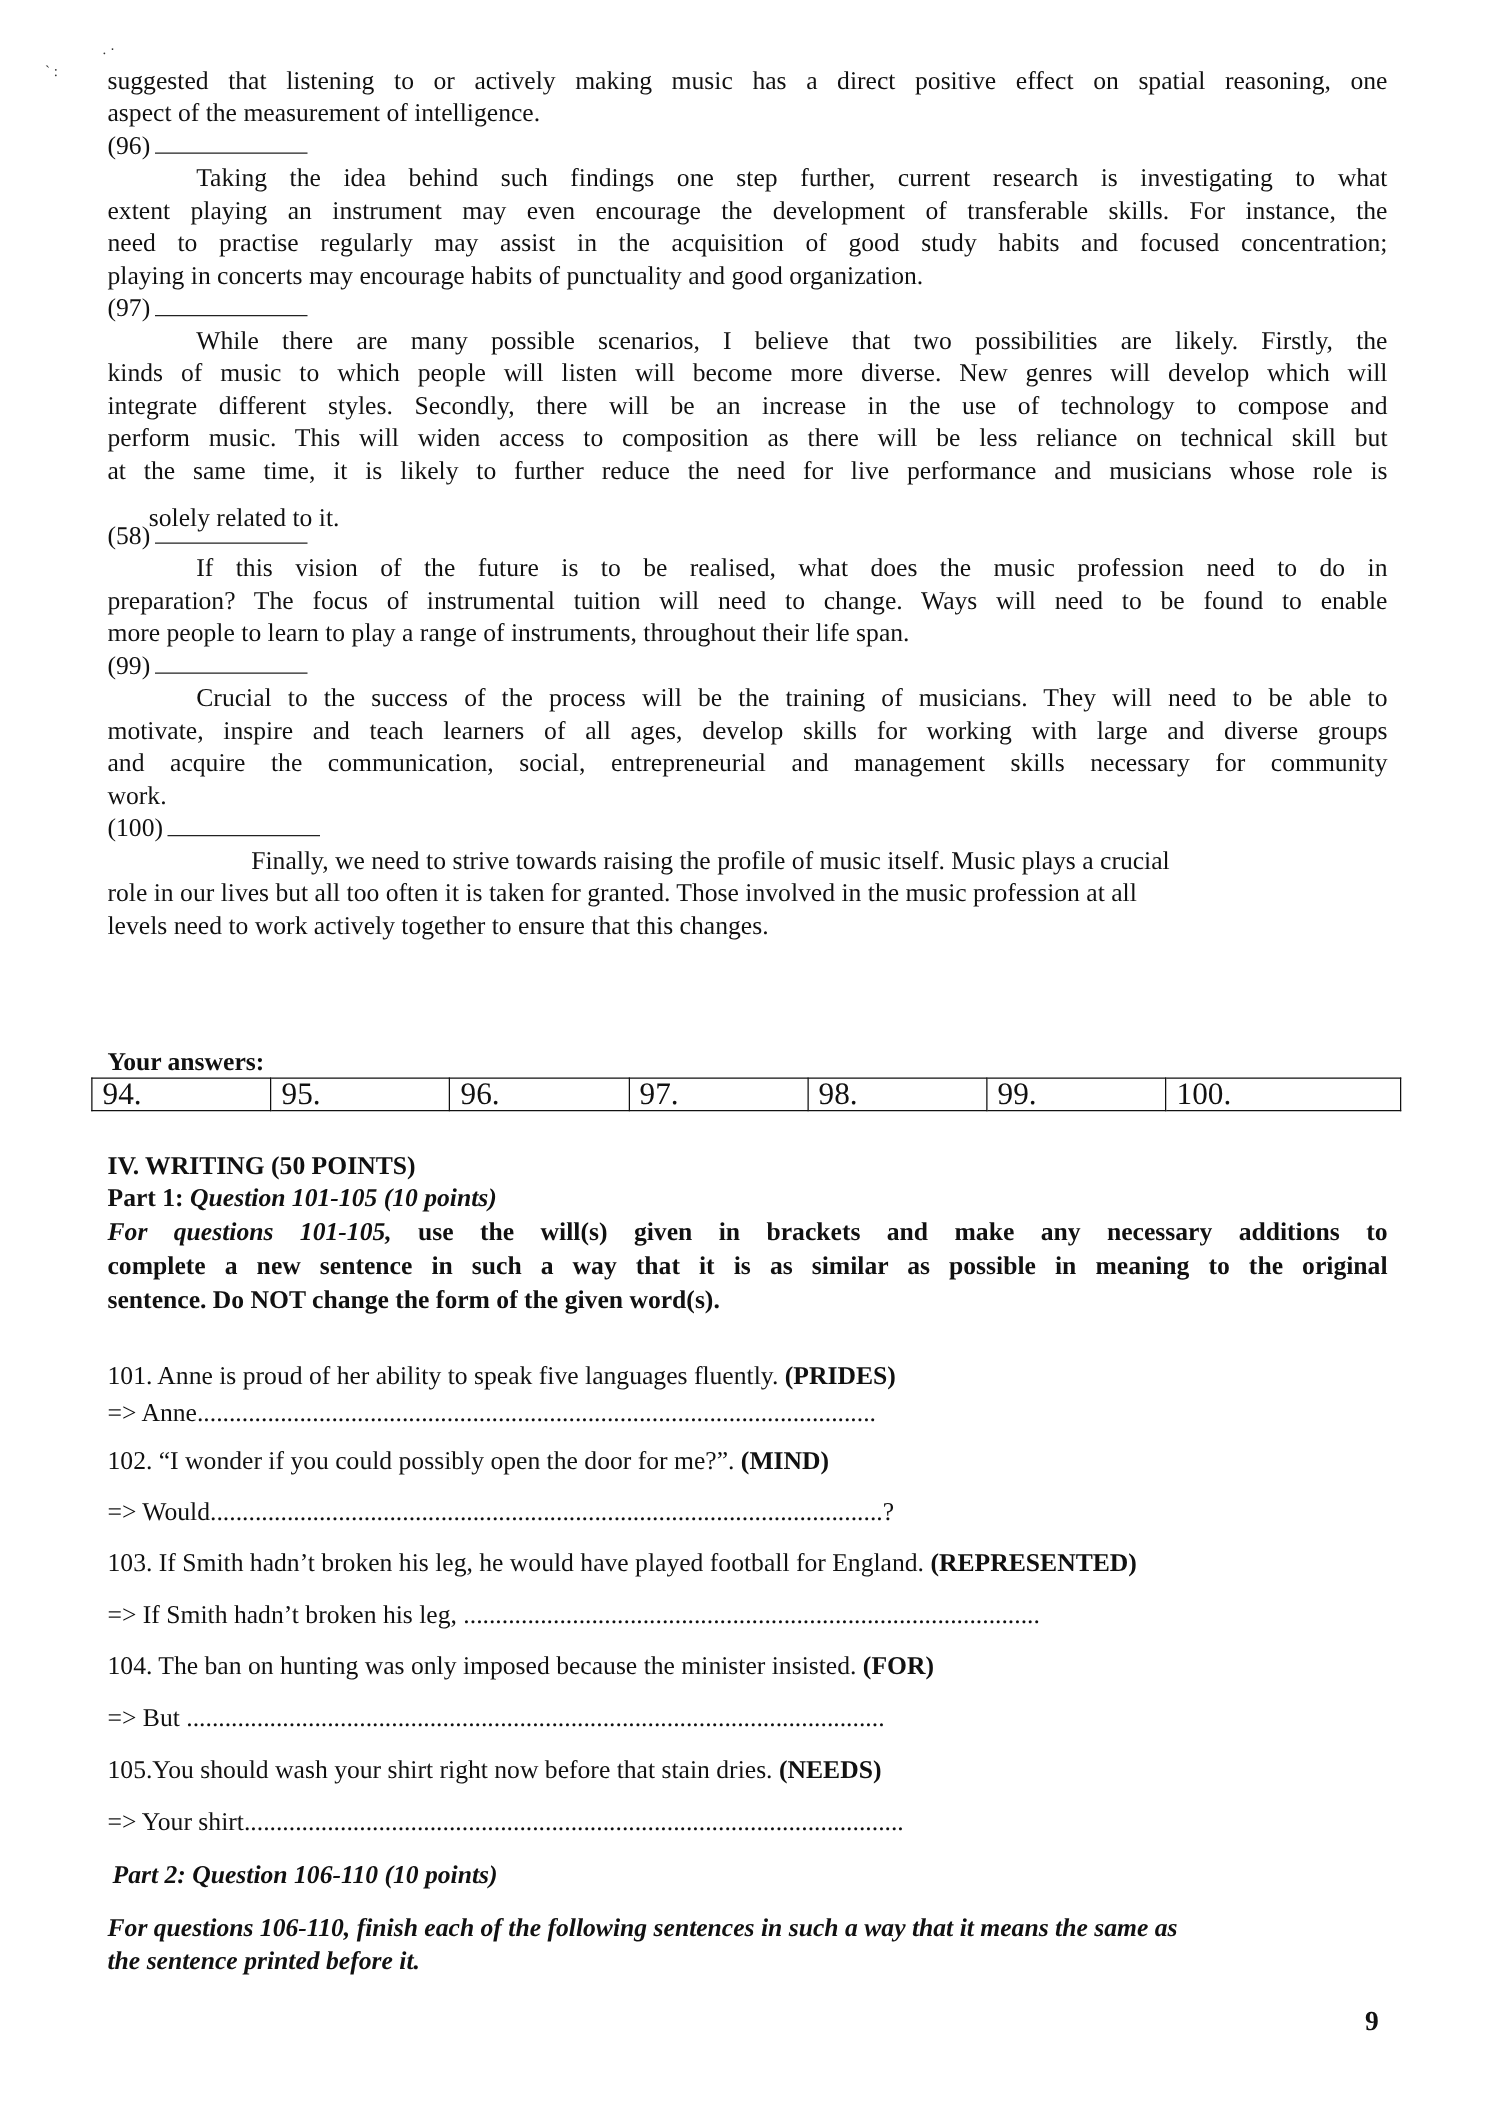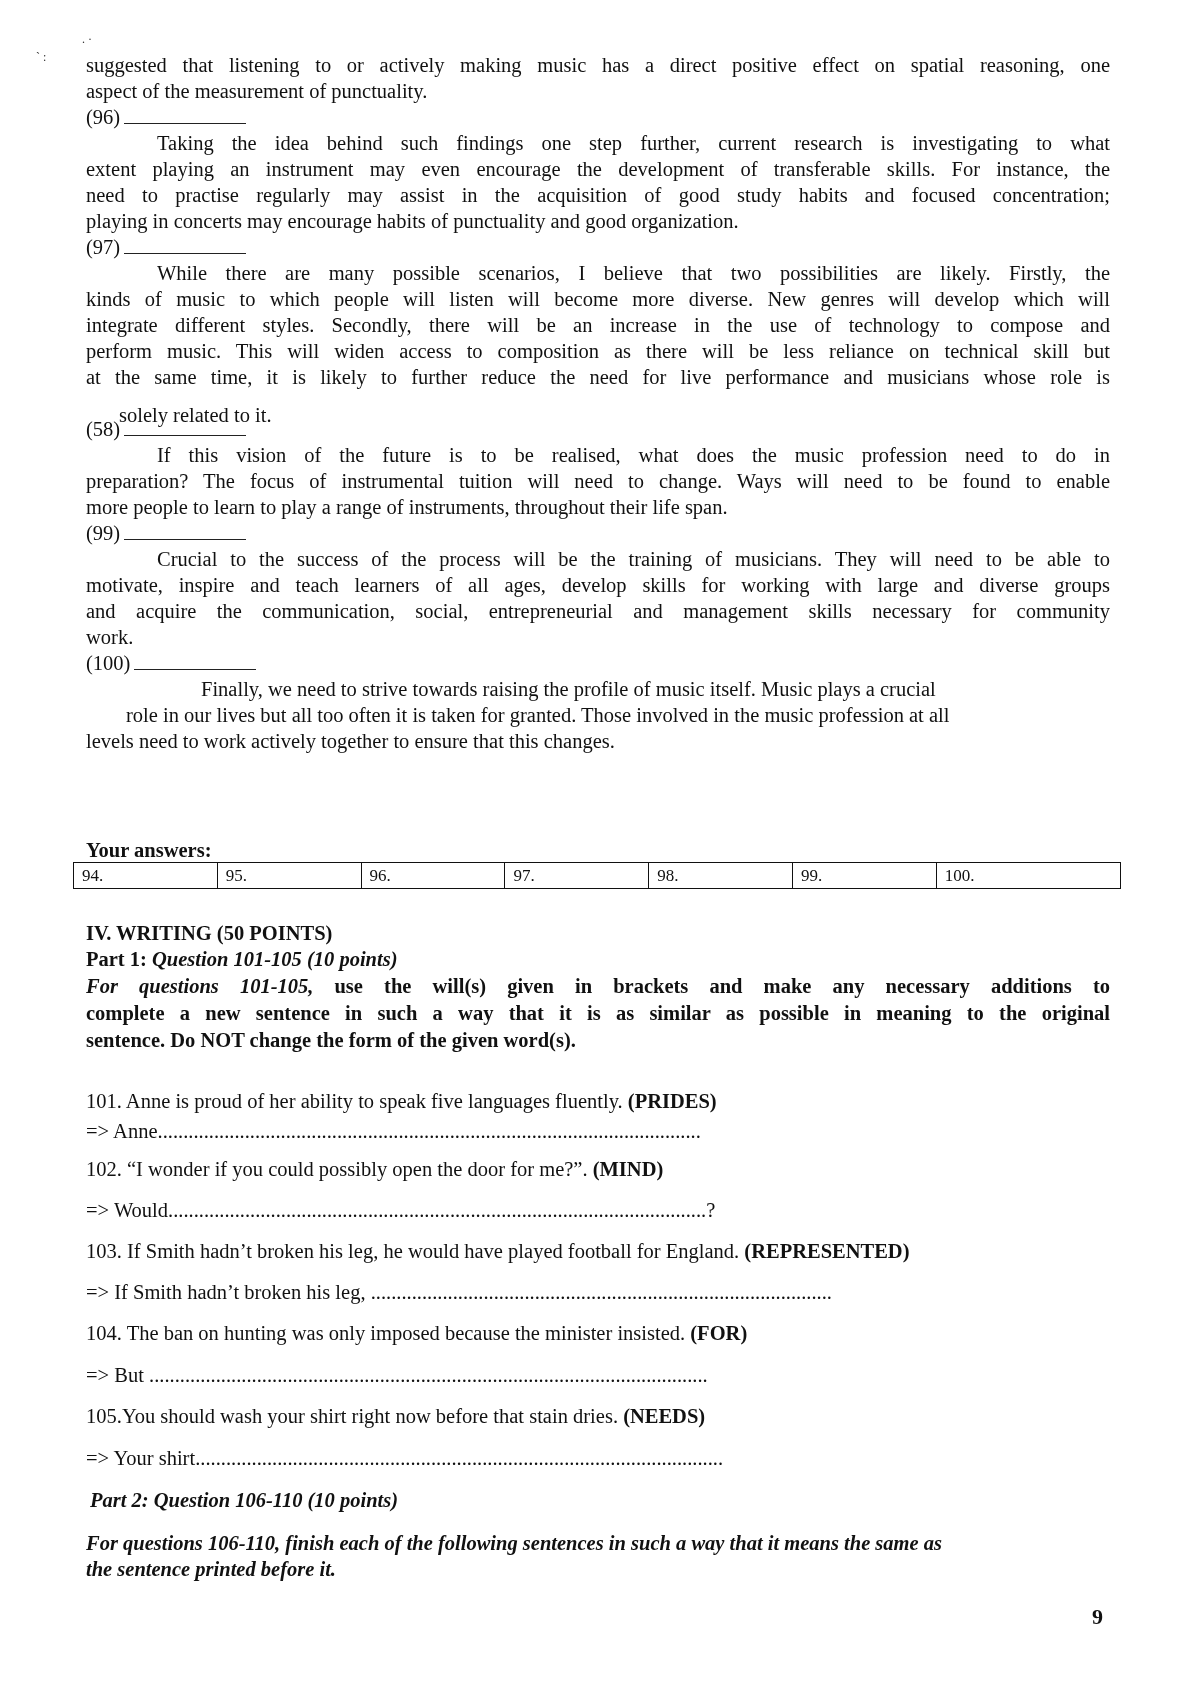--- a/index.html
+++ b/index.html
@@ -11,38 +11,38 @@
   .page { position: absolute; left: 86px; top: 0; width: 1024px; }
   .line { position: absolute; left: 0; white-space: nowrap; line-height: 26px; }
   .just { position: absolute; left: 0; width: 1024px; text-align: justify; text-align-last: justify; line-height: 26px; white-space: nowrap; }
   .indent { text-indent: 71px; }
   .blank { display: inline-block; width: 122px; border-bottom: 1.5px solid #222; height: 18px; vertical-align: baseline; margin-left: 4px; }
   .bold { font-weight: bold; }
   .bi { font-weight: bold; font-style: italic; }
   .specks { position: absolute; font-size: 12px; color: #333; }
   table.answers {
     position: absolute; left: 73px; top: 862px; width: 1048px; border-collapse: collapse;
-    font-size: 17px;
+    font-size: 25px;
   }
   table.answers td {
     border: 1.6px solid #111; height: 25px; padding: 0 0 0 8px; line-height: 24px; vertical-align: middle;
   }
   .dots { letter-spacing: 0; }
   .pagenum { position: absolute; left: 1092px; top: 1604px; font-weight: bold; font-size: 22px; }
 </style>
 </head>
 <body>
 
 <div class="specks" style="left:82px;top:32px;">. ·</div>
 <div class="specks" style="left:36px;top:50px;">` :</div>
 
 <div class="page">
 
   <div class="just" style="top:52px;">suggested that listening to or actively making music has a direct positive effect on spatial reasoning, one</div>
-  <div class="line" style="top:78px;">aspect of the measurement of punctuality.</div>
+  <div class="line" style="top:78px;">aspect of the measurement of intelligence.</div>
 
   <div class="line" style="top:104px;text-align:right;">
     <span>(96)</span><span class="blank"></span>
   </div>
   <div class="just indent" style="top:130px;">Taking the idea behind such findings one step further, current research is investigating to what</div>
   <div class="just" style="top:156px;">extent playing an instrument may even encourage the development of transferable skills. For instance, the</div>
   <div class="just" style="top:182px;">need to practise regularly may assist in the acquisition of good study habits and focused concentration;</div>
   <div class="line" style="top:208px;">playing in concerts may encourage habits of punctuality and good organization.</div>
 
   <div class="line" style="top:234px;">
@@ -67,21 +67,21 @@
   </div>
   <div class="just indent" style="top:546px;">Crucial to the success of the process will be the training of musicians. They will need to be able to</div>
   <div class="just" style="top:572px;">motivate, inspire and teach learners of all ages, develop skills for working with large and diverse groups</div>
   <div class="just" style="top:598px;">and acquire the communication, social, entrepreneurial and management skills necessary for community</div>
   <div class="line" style="top:624px;">work.</div>
 
   <div class="line" style="top:650px;">
     <span>(100)</span><span class="blank"></span>
   </div>
   <div class="line" style="top:676px;left:115px;">Finally, we need to strive towards raising the profile of music itself. Music plays a crucial</div>
-  <div class="line" style="top:702px;margin-left:40px;">role in our lives but all too often it is taken for granted. Those involved in the music profession at all</div>
+  <div class="line" style="top:702px;">role in our lives but all too often it is taken for granted. Those involved in the music profession at all</div>
   <div class="line" style="top:728px;">levels need to work actively together to ensure that this changes.</div>
 
   <div class="line bold" style="top:837px;">Your answers:</div>
 
   <div class="line bold" style="top:920px;">IV. WRITING (50 POINTS)</div>
   <div class="line" style="top:946px;">
     <span class="bold">Part 1:</span>
     <span class="bi">Question 101-105 (10 points)</span>
   </div>
   <div class="just bold" style="top:973px;"><span class="bi">For questions 101-105,</span><span> use the will(s) given in brackets and make any necessary additions to</span></div>

